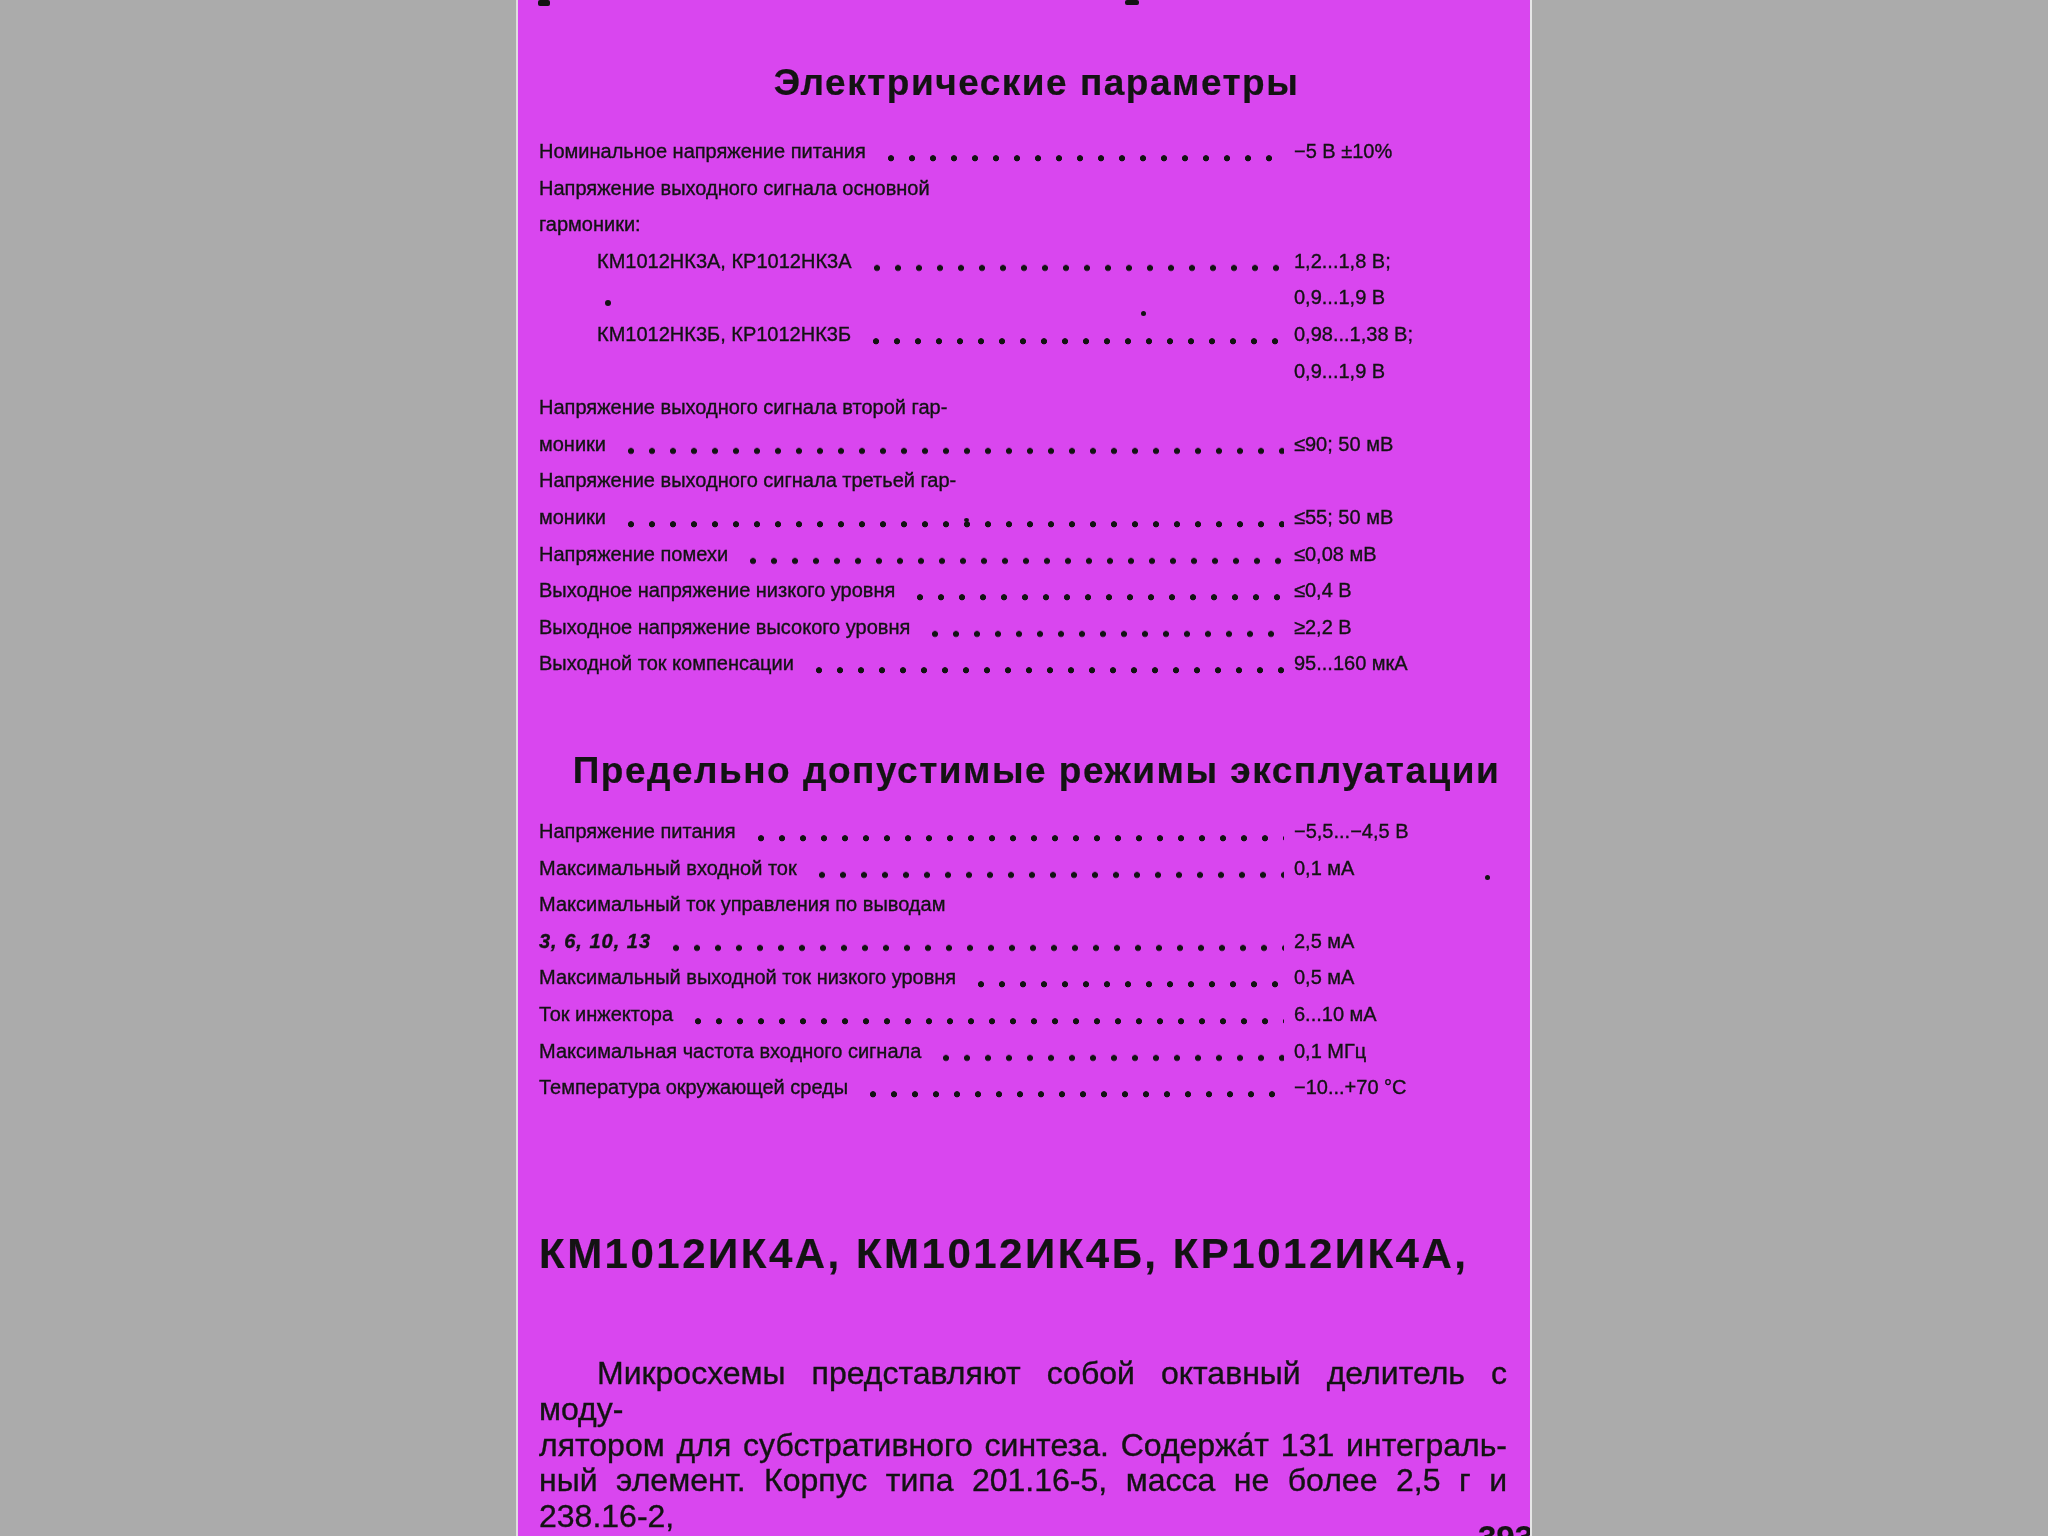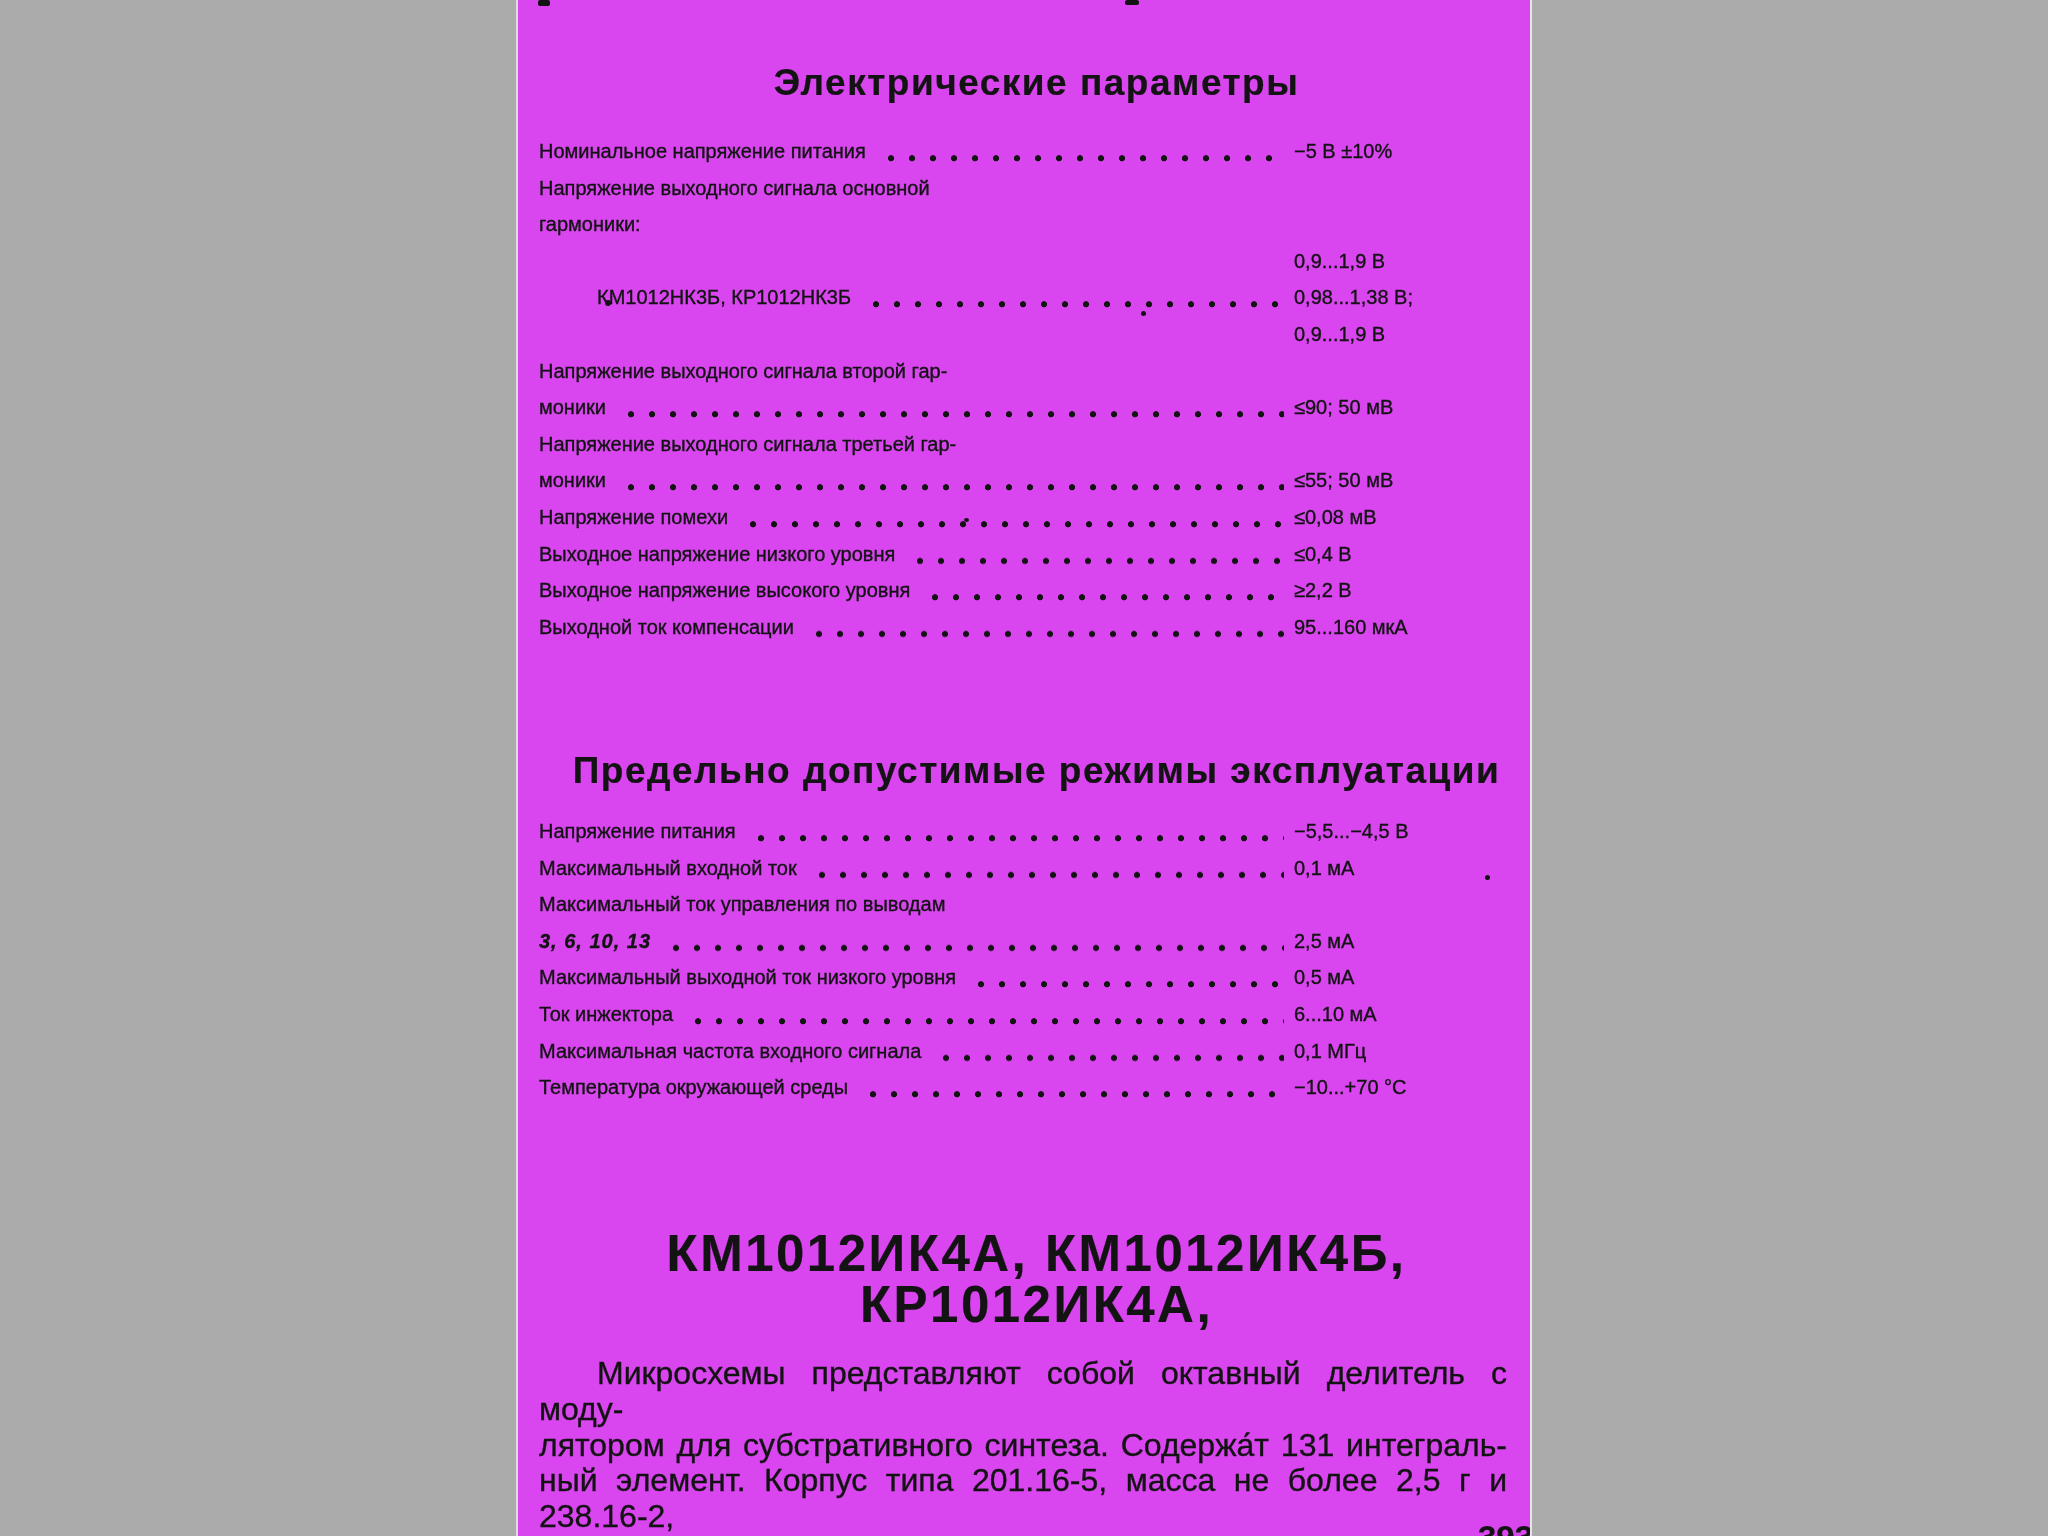--- a/index.html
+++ b/index.html
@@ -38,22 +38,22 @@
   .label.it{font-style:italic;font-weight:700;letter-spacing:1px;}
   .leader{
     flex:1;align-self:stretch;margin:0 10px 0 14px;min-width:0;
     background-image:radial-gradient(circle at 11px 25px,#131313 2.7px,rgba(0,0,0,0) 3.4px);
     background-size:21px 36.6px;background-repeat:repeat-x;
   }
   .value{flex:none;width:240px;}
   .row.value-only{padding-left:755px;}
   .row.value-only .value{width:auto;}
   .big-heading{
-    position:absolute;left:0;top:1228px;width:995px;text-align:center;
-    font-size:51px;font-weight:700;letter-spacing:2.5px;line-height:51px;
+    position:absolute;left:0;top:1228px;width:995px;
+    font-size:42px;font-weight:700;letter-spacing:2.5px;line-height:51px;
     -webkit-text-stroke:0.2px #131313;
   }
   .para{
     position:absolute;left:0;top:1356px;width:968px;
     font-size:32px;line-height:35.8px;
     -webkit-text-stroke:0.35px #131313;
   }
   .pline{white-space:nowrap;}
   .pline.j{white-space:normal;text-align:justify;text-align-last:justify;}
   .pline.ind{text-indent:58px;}
@@ -70,20 +70,21 @@
 <div class="stage">
   <div class="page">
     <div class="content">
 
       <div class="sec-title" id="sec1-title">Электрические параметры</div>
 
       <div class="rows" id="sec1-rows">
           <div class="row"><span class="label">Номинальное напряжение питания</span><span class="leader"></span><span class="value">−5 В ±10%</span></div>
           <div class="row"><span class="label">Напряжение выходного сигнала основной</span></div>
           <div class="row"><span class="label">гармоники:</span></div>
+          <div class="row indent"><span class="label">КМ1012НК3А, КР1012НК3А</span><span class="leader"></span><span class="value">1,2...1,8 В;</span></div>
           <div class="row value-only"><span class="value">0,9...1,9 В</span></div>
           <div class="row indent"><span class="label">КМ1012НК3Б, КР1012НК3Б</span><span class="leader"></span><span class="value">0,98...1,38 В;</span></div>
           <div class="row value-only"><span class="value">0,9...1,9 В</span></div>
           <div class="row"><span class="label">Напряжение выходного сигнала второй гар-</span></div>
           <div class="row"><span class="label">моники</span><span class="leader"></span><span class="value">≤90; 50 мВ</span></div>
           <div class="row"><span class="label">Напряжение выходного сигнала третьей гар-</span></div>
           <div class="row"><span class="label">моники</span><span class="leader"></span><span class="value">≤55; 50 мВ</span></div>
           <div class="row"><span class="label">Напряжение помехи</span><span class="leader"></span><span class="value">≤0,08 мВ</span></div>
           <div class="row"><span class="label">Выходное напряжение низкого уровня</span><span class="leader"></span><span class="value">≤0,4 В</span></div>
           <div class="row"><span class="label">Выходное напряжение высокого уровня</span><span class="leader"></span><span class="value">≥2,2 В</span></div>

